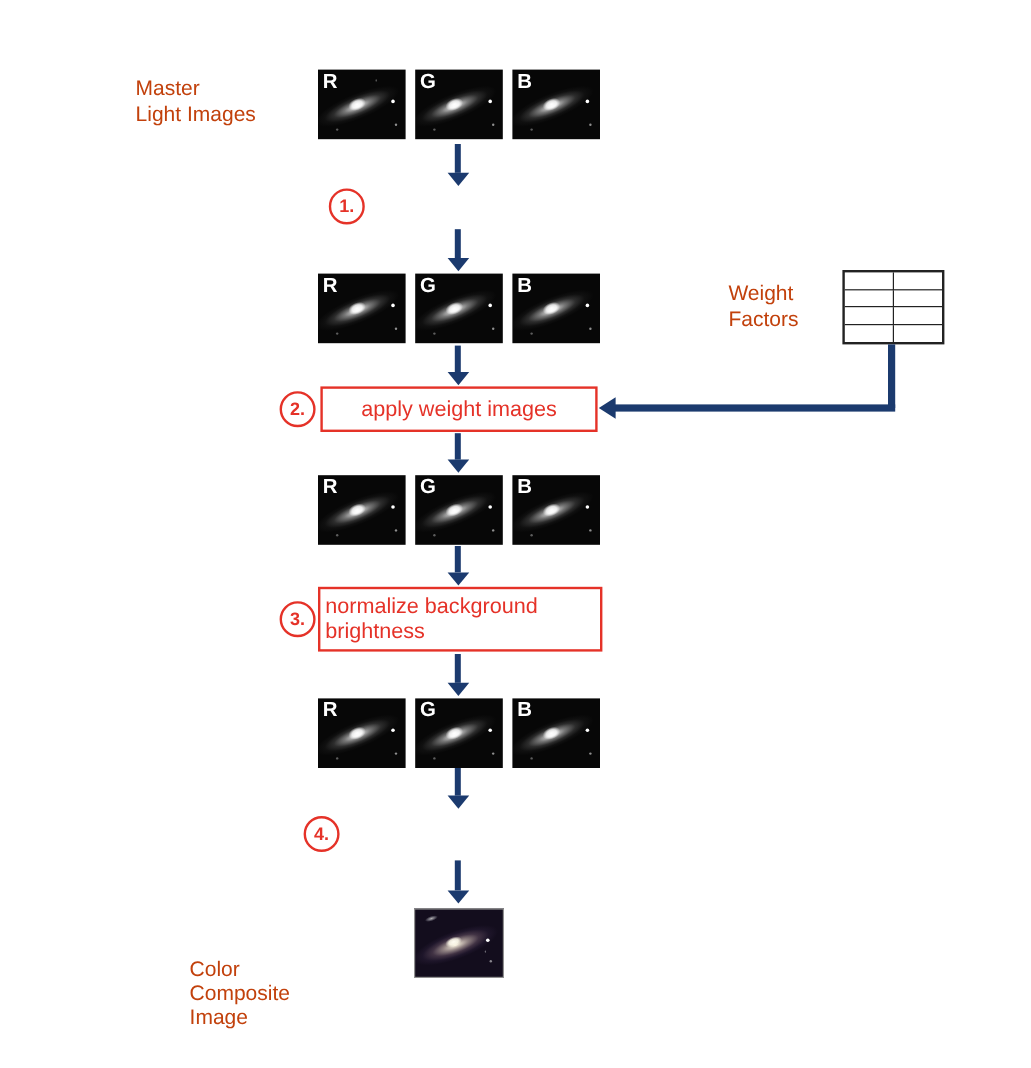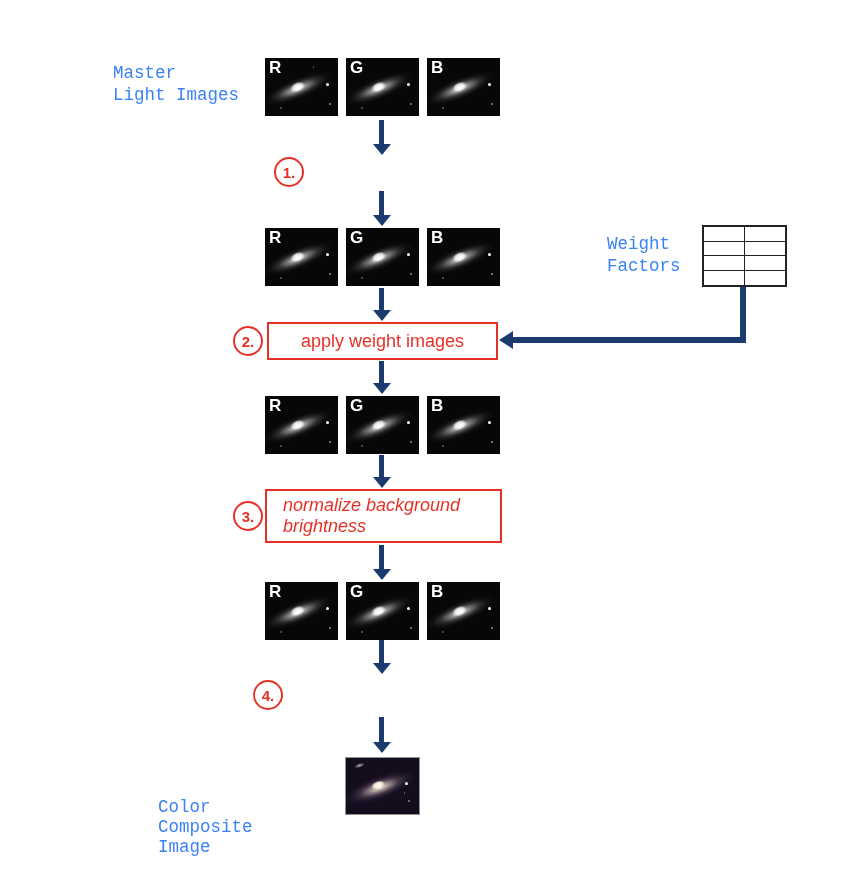--- a/index.html
+++ b/index.html
@@ -1,42 +1,42 @@
 <!DOCTYPE html>
 <html><head>
 <meta charset="utf-8">
 <style>
   html,body{margin:0;padding:0;background:#ffffff;}
   #canvas{
     position:relative;width:859px;height:890px;background:#ffffff;overflow:hidden;
     font-family:"Liberation Sans","DejaVu Sans",sans-serif;
   }
   
-  .nav-label{position:absolute;color:#3b82f6;font-size:17.5px;line-height:22px;font-weight:400;white-space:nowrap;font-family:Liberation Mono, monospace;}
+  .nav-label{position:absolute;color:#c2410c;font-size:17.5px;line-height:22px;font-weight:400;white-space:nowrap;}
   
   .thumb{position:absolute;width:73px;height:58px;background:#070707;overflow:hidden;}
   .g-disc{position:absolute;left:-10%;top:12%;width:120%;height:76%;transform:rotate(-22deg);
     background:radial-gradient(ellipse 46% 26% at 45% 50%,rgba(255,255,255,.95) 0%,rgba(210,210,210,.55) 28%,rgba(130,130,130,.30) 52%,rgba(70,70,70,.14) 72%,rgba(0,0,0,0) 92%);}
   .g-core{position:absolute;left:31%;top:39%;width:26%;height:20%;transform:rotate(-22deg);border-radius:50%;
     background:radial-gradient(ellipse 50% 50% at 50% 50%,#ffffff 0%,rgba(255,255,255,.8) 45%,rgba(255,255,255,0) 80%);}
   .star{position:absolute;background:#ffffff;border-radius:50%;}
   .s1{width:3px;height:3px;right:9px;top:25px;}
   .s2{width:2px;height:2px;right:7px;bottom:11px;opacity:.55;}
   .s3{width:2px;height:2px;left:15px;bottom:7px;opacity:.35;}
   .s4{width:1px;height:2px;left:48px;top:8px;opacity:.4;}
   .thumb-letter{position:absolute;left:4px;top:0px;color:#ffffff;font-weight:bold;font-size:17px;letter-spacing:.5px;}
   
   .arrow-down{position:absolute;width:18px;}
   .arrow-down .stem{position:absolute;left:6px;top:0;width:5px;height:calc(100% - 11px);background:#1b3a6e;}
   .arrow-down .head{position:absolute;left:0;bottom:0;width:0;height:0;
     border-left:9px solid transparent;border-right:9px solid transparent;border-top:11px solid #1b3a6e;}
   
   .step-box{position:absolute;border:2px solid #e53228;color:#e53228;font-size:18px;
     display:flex;align-items:center;justify-content:center;text-align:center;background:#ffffff;box-sizing:border-box;}
-  .step-box.left{justify-content:center;text-align:left;padding-left:16px;line-height:21px;font-style:italic;}
+  .step-box.left{justify-content:center;text-align:left;padding-left:4px;line-height:21px;}
   .step-num{position:absolute;width:30px;height:30px;border:2px solid #e53228;border-radius:50%;
     color:#e53228;font-size:15px;font-weight:bold;display:flex;align-items:center;justify-content:center;background:#ffffff;box-sizing:border-box;}
   
   .wtable{position:absolute;left:702px;top:225px;width:85px;height:62px;border:2px solid #222222;
     display:grid;grid-template-columns:1fr 1fr;grid-template-rows:1fr 1fr 1fr 1fr;background:#ffffff;box-sizing:border-box;}
   .wtable .cell{border-right:1.5px solid #222222;border-bottom:1.5px solid #222222;}
   .wtable .cell:nth-child(2n){border-right:none;}
   .wtable .cell:nth-child(7),.wtable .cell:nth-child(8){border-bottom:none;}
   
   .seg{position:absolute;background:#1b3a6e;}

